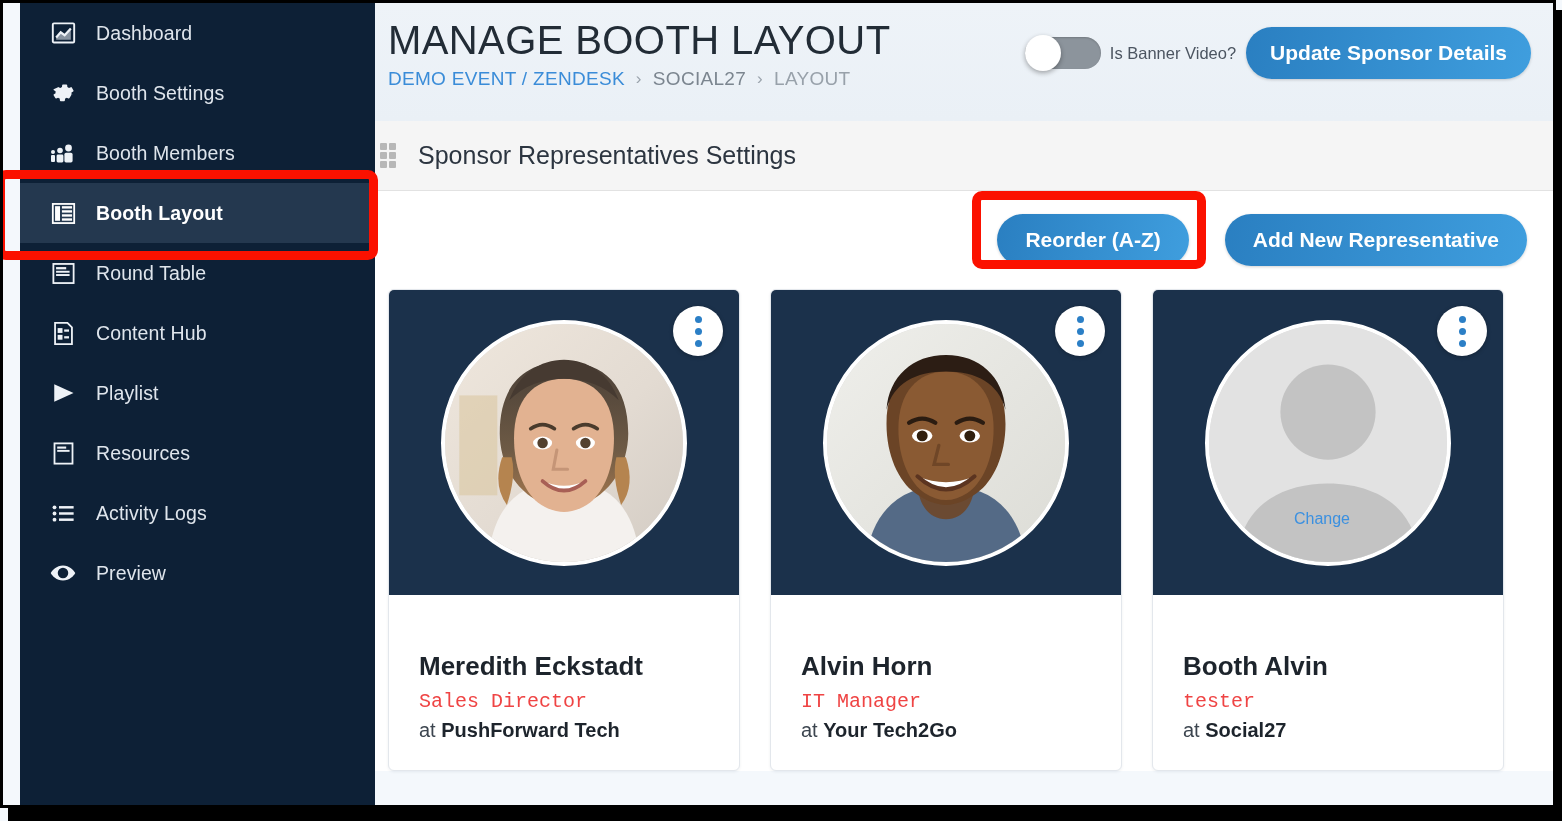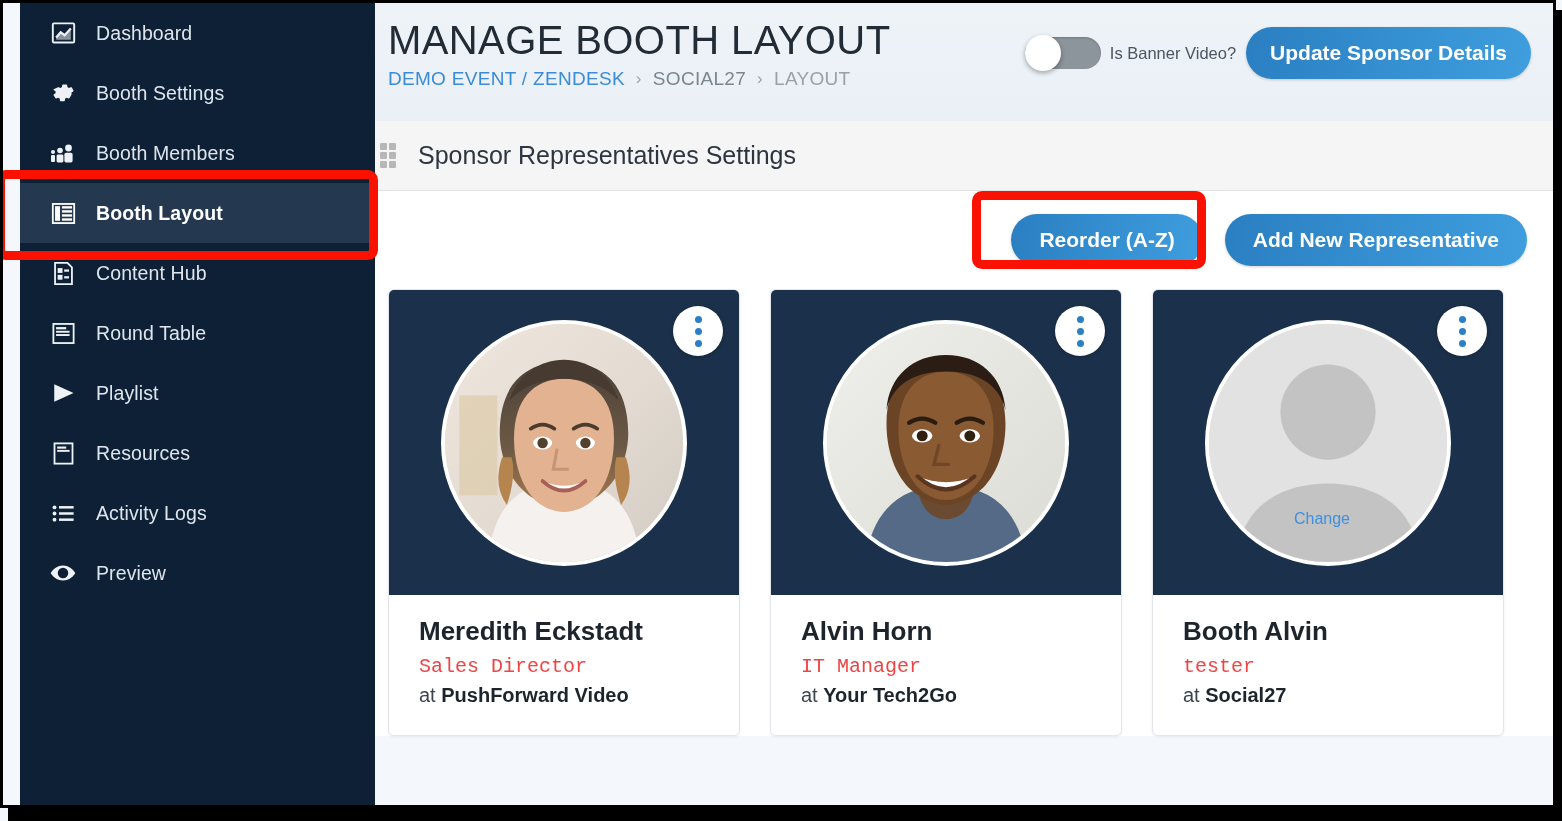--- a/index.html
+++ b/index.html
@@ -175,21 +175,21 @@
   }
   #drag-handle i { display:block; width:7px; height:7px; background:#b7b7b7; border-radius:1px; }
   #section-title { font-size: 25px; color: #2c3540; font-weight: normal; }
 
   
   #action-row {
     height: 98px;
     display: flex;
     align-items: center;
     justify-content: flex-end;
-    gap: 22px;
+    gap: 36px;
     padding-right: 26px;
     background: #ffffff;
   }
   .btn-action {
     height: 52px;
     padding: 0 28px;
     font-size: 21px;
     font-weight: bold;
     border-radius: 26px;
   }
@@ -244,21 +244,21 @@
     box-shadow: 0 1px 4px rgba(0,0,0,.28);
     display: flex;
     flex-direction: column;
     align-items: center;
     justify-content: center;
     gap: 5px;
     cursor: pointer;
   }
   .kebab i { display:block; width:7px; height:7px; border-radius:50%; background:#2b7fc6; }
 
-  .card-body { padding: 20px 30px 26px 30px; }
+  .card-body { padding: 20px 30px 26px 30px; margin-top: 35px; }
   .rep-name {
     font-size: 26px;
     font-weight: bold;
     color: #1d242c;
     line-height: 1.25;
   }
   .rep-role {
     font-size: 20px;
     color: #ef4444;
     margin-top: 5px;
@@ -336,40 +336,40 @@
           <rect x="10.6" y="12.7" width="9" height="2.1" fill="#ffffff"></rect>
           <rect x="10.6" y="16.3" width="9" height="2.1" fill="#ffffff"></rect>
         </svg>
       </span>
       <span>Booth Layout</span>
     </div>
 
     <div class="nav-item">
       <span class="nav-ico">
         <svg width="27" height="27" viewBox="0 0 24 24">
+          <rect x="3" y="3.5" width="18" height="17" fill="none" stroke="#eef2f7" stroke-width="1.6"></rect>
+          <rect x="5.4" y="6.3" width="9" height="2" fill="#eef2f7"></rect>
+          <rect x="5.4" y="9.6" width="12" height="1.7" fill="#eef2f7"></rect>
+          <rect x="5.4" y="12.5" width="12" height="1.7" fill="#eef2f7"></rect>
+        </svg>
+      </span>
+      <span>Round Table</span>
+    </div>
+
+    <div class="nav-item">
+      <span class="nav-ico">
+        <svg width="27" height="27" viewBox="0 0 24 24">
           <path d="M4.5 2.5h11l4 4v15h-15z" fill="none" stroke="#eef2f7" stroke-width="1.6"></path>
           <rect x="6.8" y="7.2" width="4.3" height="4.3" fill="#eef2f7"></rect>
           <rect x="6.8" y="13.2" width="4.3" height="4.3" fill="#eef2f7"></rect>
           <rect x="12.6" y="8.4" width="4.3" height="2" fill="#eef2f7"></rect>
           <rect x="12.6" y="14.4" width="4.3" height="2" fill="#eef2f7"></rect>
         </svg>
       </span>
       <span>Content Hub</span>
-    </div>
-
-    <div class="nav-item">
-      <span class="nav-ico">
-        <svg width="27" height="27" viewBox="0 0 24 24">
-          <rect x="3" y="3.5" width="18" height="17" fill="none" stroke="#eef2f7" stroke-width="1.6"></rect>
-          <rect x="5.4" y="6.3" width="9" height="2" fill="#eef2f7"></rect>
-          <rect x="5.4" y="9.6" width="12" height="1.7" fill="#eef2f7"></rect>
-          <rect x="5.4" y="12.5" width="12" height="1.7" fill="#eef2f7"></rect>
-        </svg>
-      </span>
-      <span>Round Table</span>
     </div>
 
     <div class="nav-item">
       <span class="nav-ico">
         <svg width="28" height="28" viewBox="0 0 24 24" fill="#eef2f7">
           <polygon points="4.5,4.5 21,12 4.5,19.5"></polygon>
         </svg>
       </span>
       <span>Playlist</span>
     </div>
@@ -491,21 +491,21 @@
           </div>
           <div class="kebab">
               <i></i>
               <i></i>
               <i></i>
             </div>
         </div>
         <div class="card-body">
           <div class="rep-name">Meredith Eckstadt</div>
           <div class="rep-role">Sales Director</div>
-          <div class="rep-company"><span>at </span><b>PushForward Video</b></div>
+          <div class="rep-company"><span>at </span><b>PushForward Tech</b></div>
         </div>
       </div>
 
       <div class="rep-card">
         <div class="card-photo">
           <div class="avatar-circle">
             <svg viewBox="0 0 100 100" preserveAspectRatio="xMidYMid slice">
               <defs>
                 <linearGradient id="bgM" x1="0" y1="0" x2="1" y2="1">
                   <stop offset="0%" stop-color="#efefeb"></stop>

